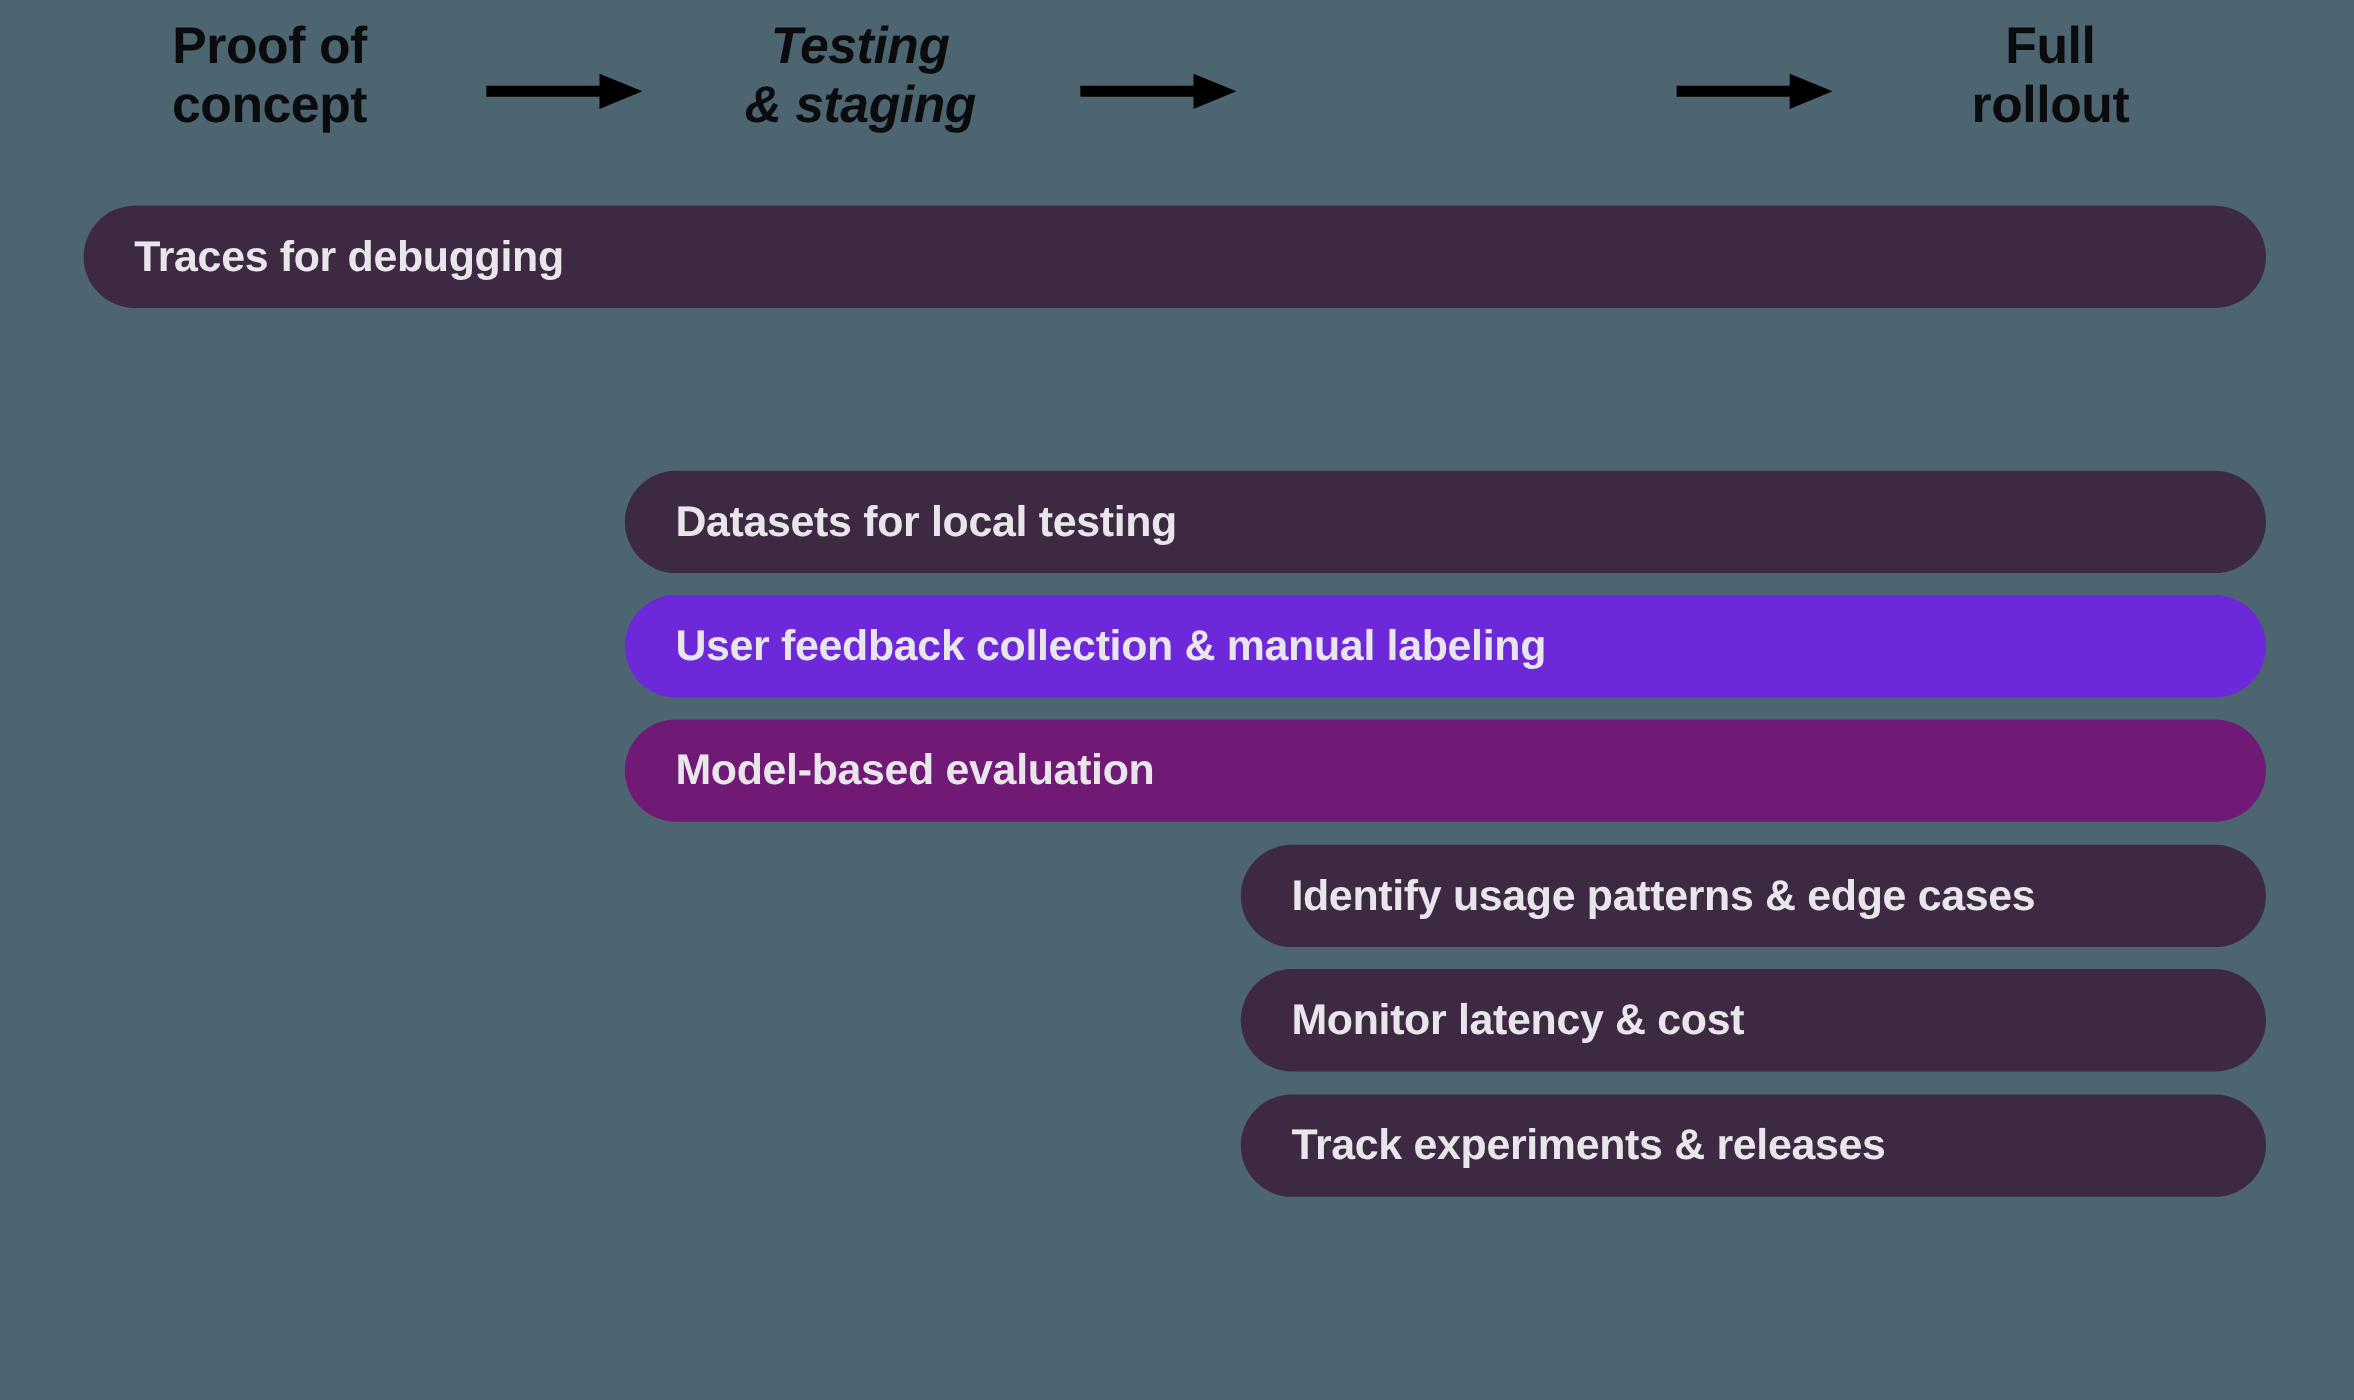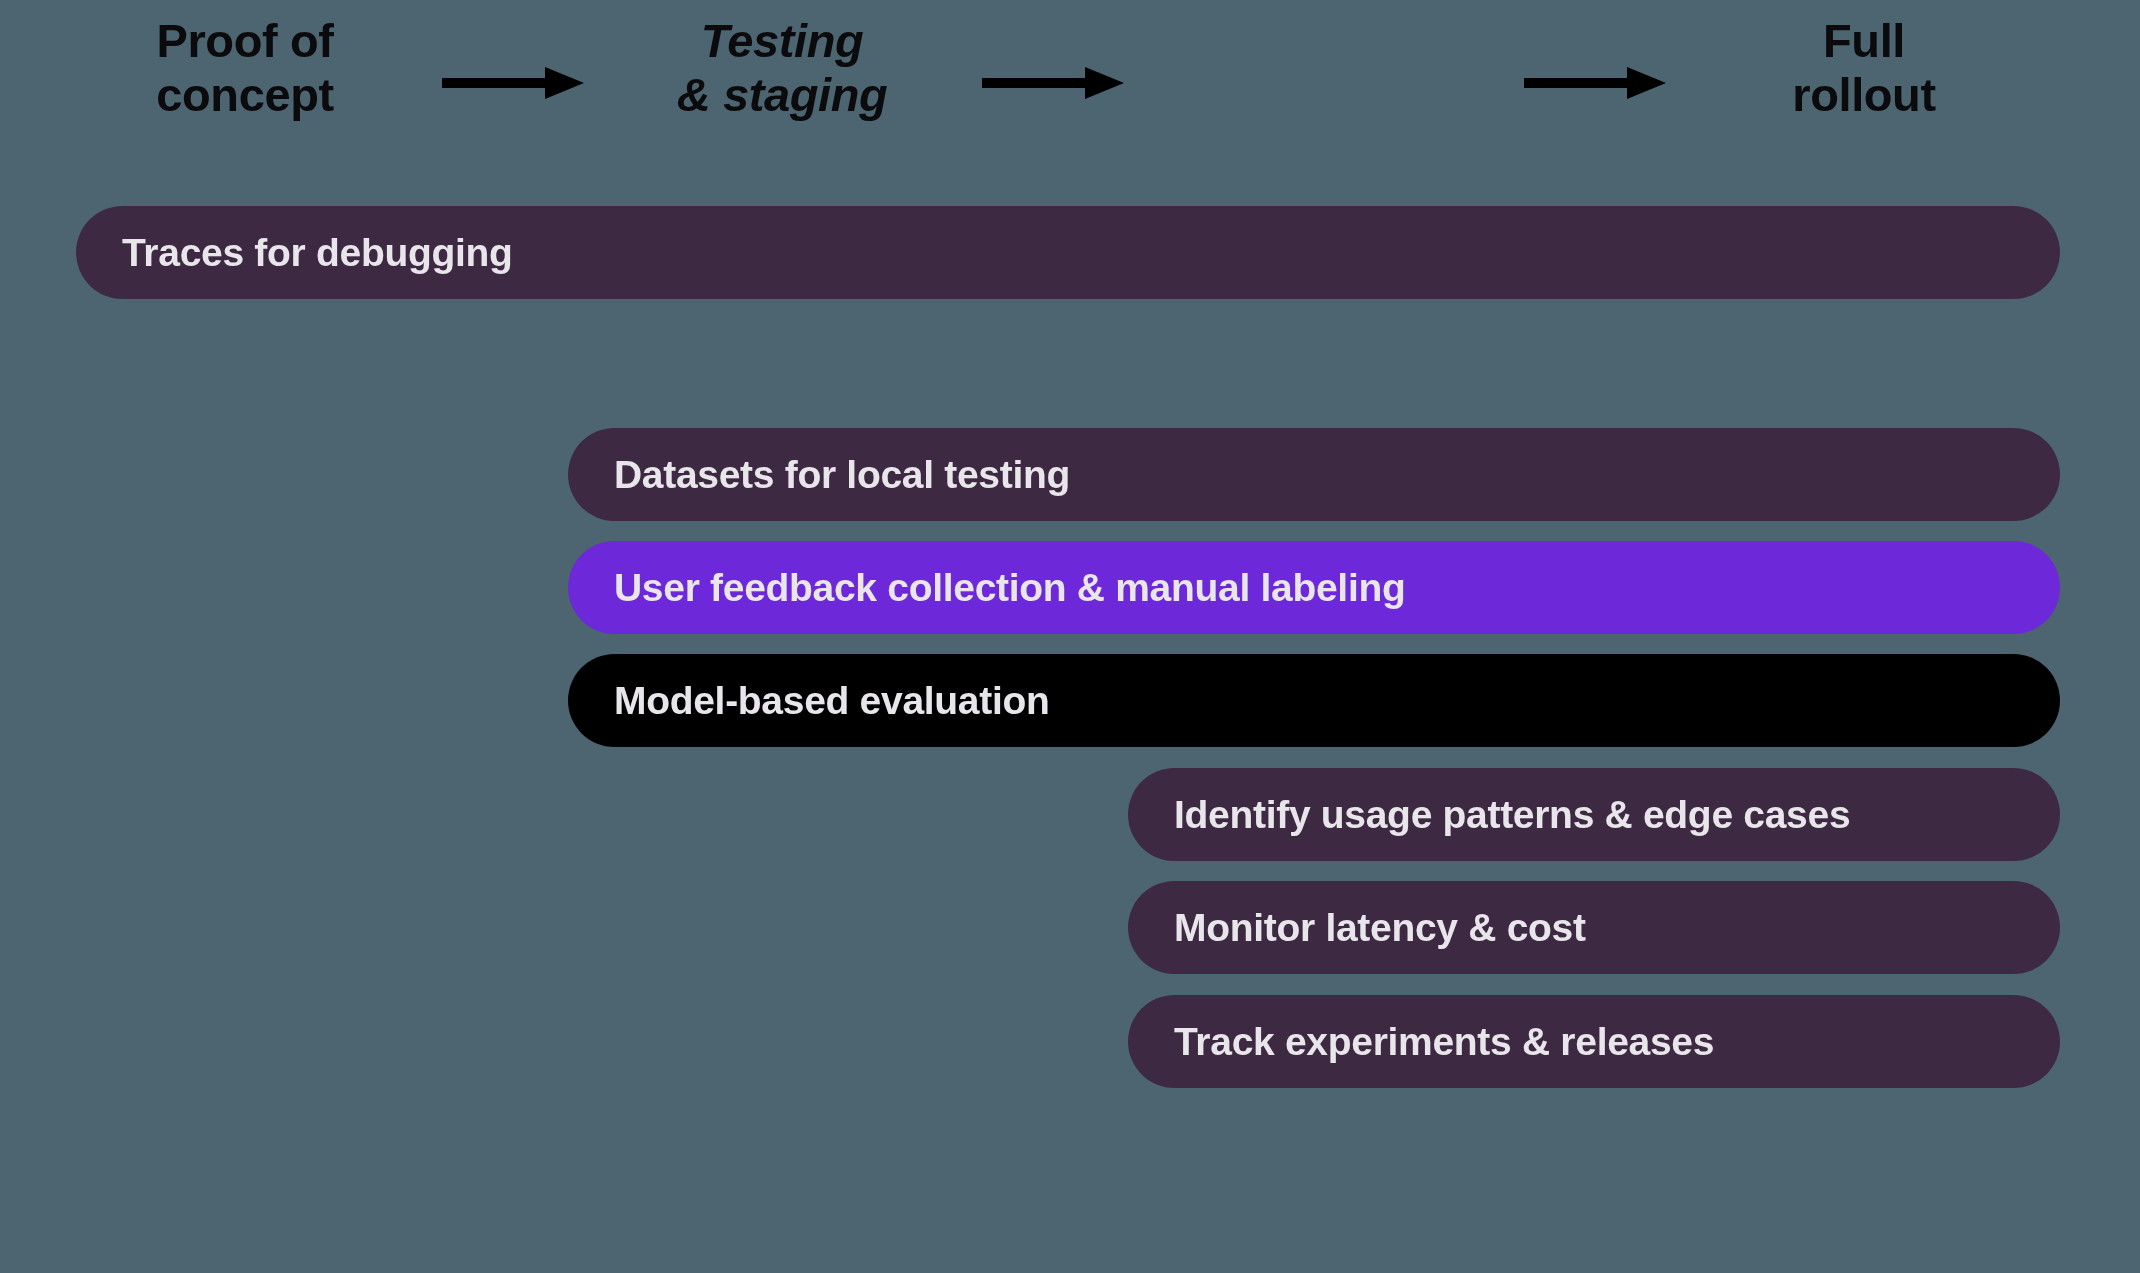--- a/index.html
+++ b/index.html
@@ -86,30 +86,30 @@
     <svg width="142" height="42" viewBox="0 0 142 42" aria-hidden="true">
       <path d="M0 16 H103 V5 L142 21 L103 37 V26 H0 Z" fill="#000000"></path>
     </svg>
   </div>
   <div class="arrow" style="left: 1524px; width: 142px;">
     <svg width="142" height="42" viewBox="0 0 142 42" aria-hidden="true">
       <path d="M0 16 H103 V5 L142 21 L103 37 V26 H0 Z" fill="#000000"></path>
     </svg>
   </div>
 
-  <div class="bar align-left" style="left: 76px; top: 206px; width: 1984px; background: rgb(62, 41, 67);">
+  <div class="bar align-left" style="left: 76px; top: 187px; width: 1984px; background: rgb(62, 41, 67);">
     <span class="bar-label" style="color: rgb(232, 230, 235);">Traces for debugging</span>
   </div>
   <div class="bar align-left" style="left: 568px; top: 428px; width: 1492px; background: rgb(62, 41, 67);">
     <span class="bar-label" style="color: rgb(232, 230, 235);">Datasets for local testing</span>
   </div>
   <div class="bar align-left" style="left: 568px; top: 541px; width: 1492px; background: #6d28d9;">
     <span class="bar-label" style="color: rgb(232, 230, 235);">User feedback collection &amp; manual labeling</span>
   </div>
-  <div class="bar align-left" style="left: 568px; top: 654px; width: 1492px; background: #000000;">
+  <div class="bar align-left" style="left: 568px; top: 654px; width: 1492px; background: #701a75;">
     <span class="bar-label" style="color: rgb(232, 230, 235);">Model-based evaluation</span>
   </div>
   <div class="bar align-left" style="left: 1128px; top: 768px; width: 932px; background: rgb(62, 41, 67);">
     <span class="bar-label" style="color: rgb(232, 230, 235);">Identify usage patterns &amp; edge cases</span>
   </div>
   <div class="bar align-left" style="left: 1128px; top: 881px; width: 932px; background: rgb(62, 41, 67);">
     <span class="bar-label" style="color: rgb(232, 230, 235);">Monitor latency &amp; cost</span>
   </div>
   <div class="bar align-left" style="left: 1128px; top: 995px; width: 932px; background: rgb(62, 41, 67);">
     <span class="bar-label" style="color: rgb(232, 230, 235);">Track experiments &amp; releases</span>

